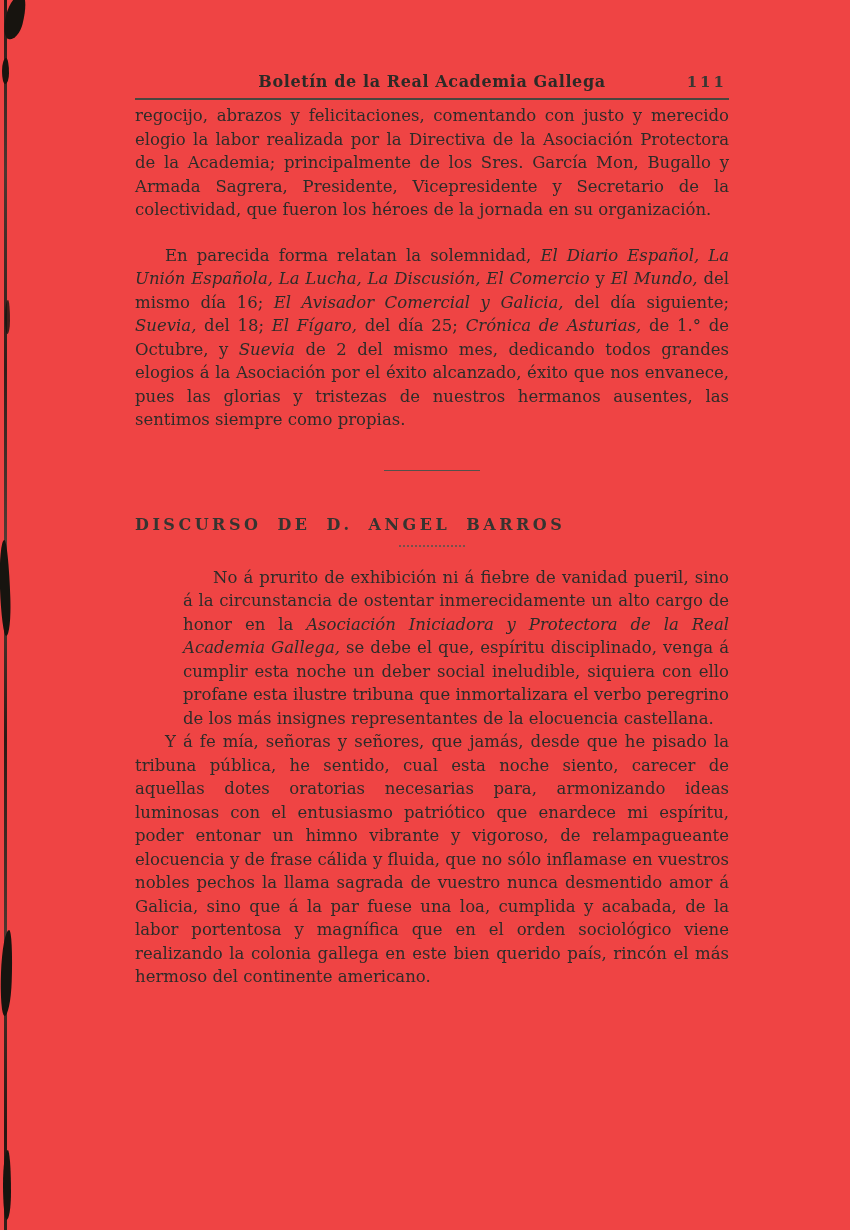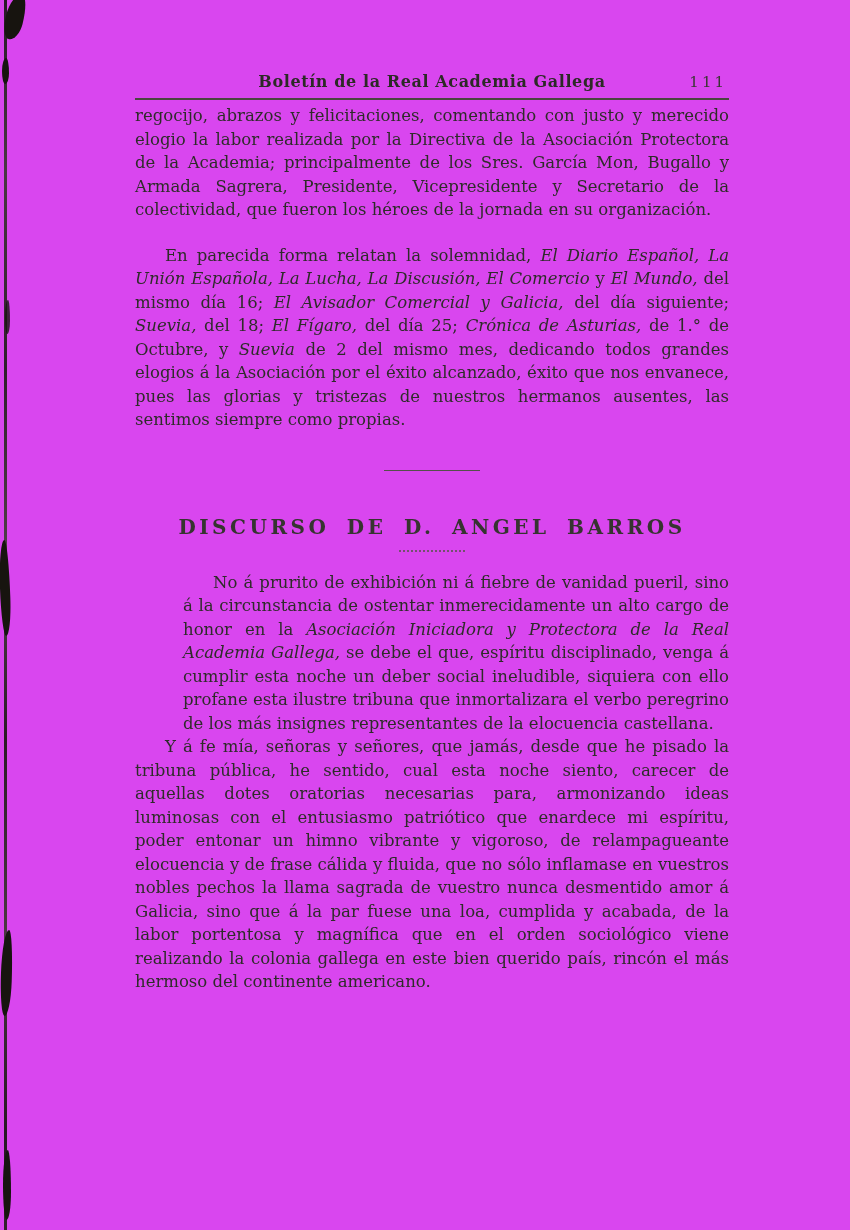--- a/index.html
+++ b/index.html
@@ -2,21 +2,21 @@
 <html><head>
 <meta charset="utf-8">
 <style>
   * { margin: 0; padding: 0; box-sizing: border-box; }
   html, body { background: #e9e8e4; }
   .page {
     position: relative;
     width: 850px;
     height: 1230px;
     margin: 0 auto;
-    background: #d946ef;
+    background: #ef4444;
     font-family: "DejaVu Serif", "Liberation Serif", serif;
     color: #2e2c29;
     overflow: hidden;
   }
   
   .binding-edge {
     position: absolute;
     left: 0; top: 0; bottom: 0;
     width: 22px;
     pointer-events: none;
@@ -55,21 +55,21 @@
     border-bottom: 2px solid #4a463f;
     font-size: 16px;
     font-weight: bold;
     letter-spacing: 0.6px;
     color: #2c2a26;
   }
   .page-number {
     position: absolute;
     right: 2px;
     top: 1px;
-    font-weight: normal;
+    font-weight: bold;
     font-size: 15px;
     letter-spacing: 3px;
     color: #3a3733;
   }
   .para {
     font-size: 16.5px;
     line-height: 23.5px;
     text-align: justify;
     text-indent: 30px;
   }
@@ -78,22 +78,22 @@
   .para.after-salutation { margin-top: 19px; margin-left: 48px; }
   .para i { font-style: italic; }
 
   .divider {
     width: 96px;
     margin: 38px auto 0 auto;
     border-top: 1.5px solid #55504a;
   }
   .section-heading {
     margin-top: 44px;
-    text-align: center;
-    font-size: 20px;
+    text-align: left;
+    font-size: 16px;
     font-weight: bold;
     letter-spacing: 3.5px;
     word-spacing: 7px;
     color: #363430;
   }
   .heading-rule {
     width: 66px;
     margin: 11px auto 0 auto;
     border-top: 2px dotted #5a554e;
     opacity: 0.8;

